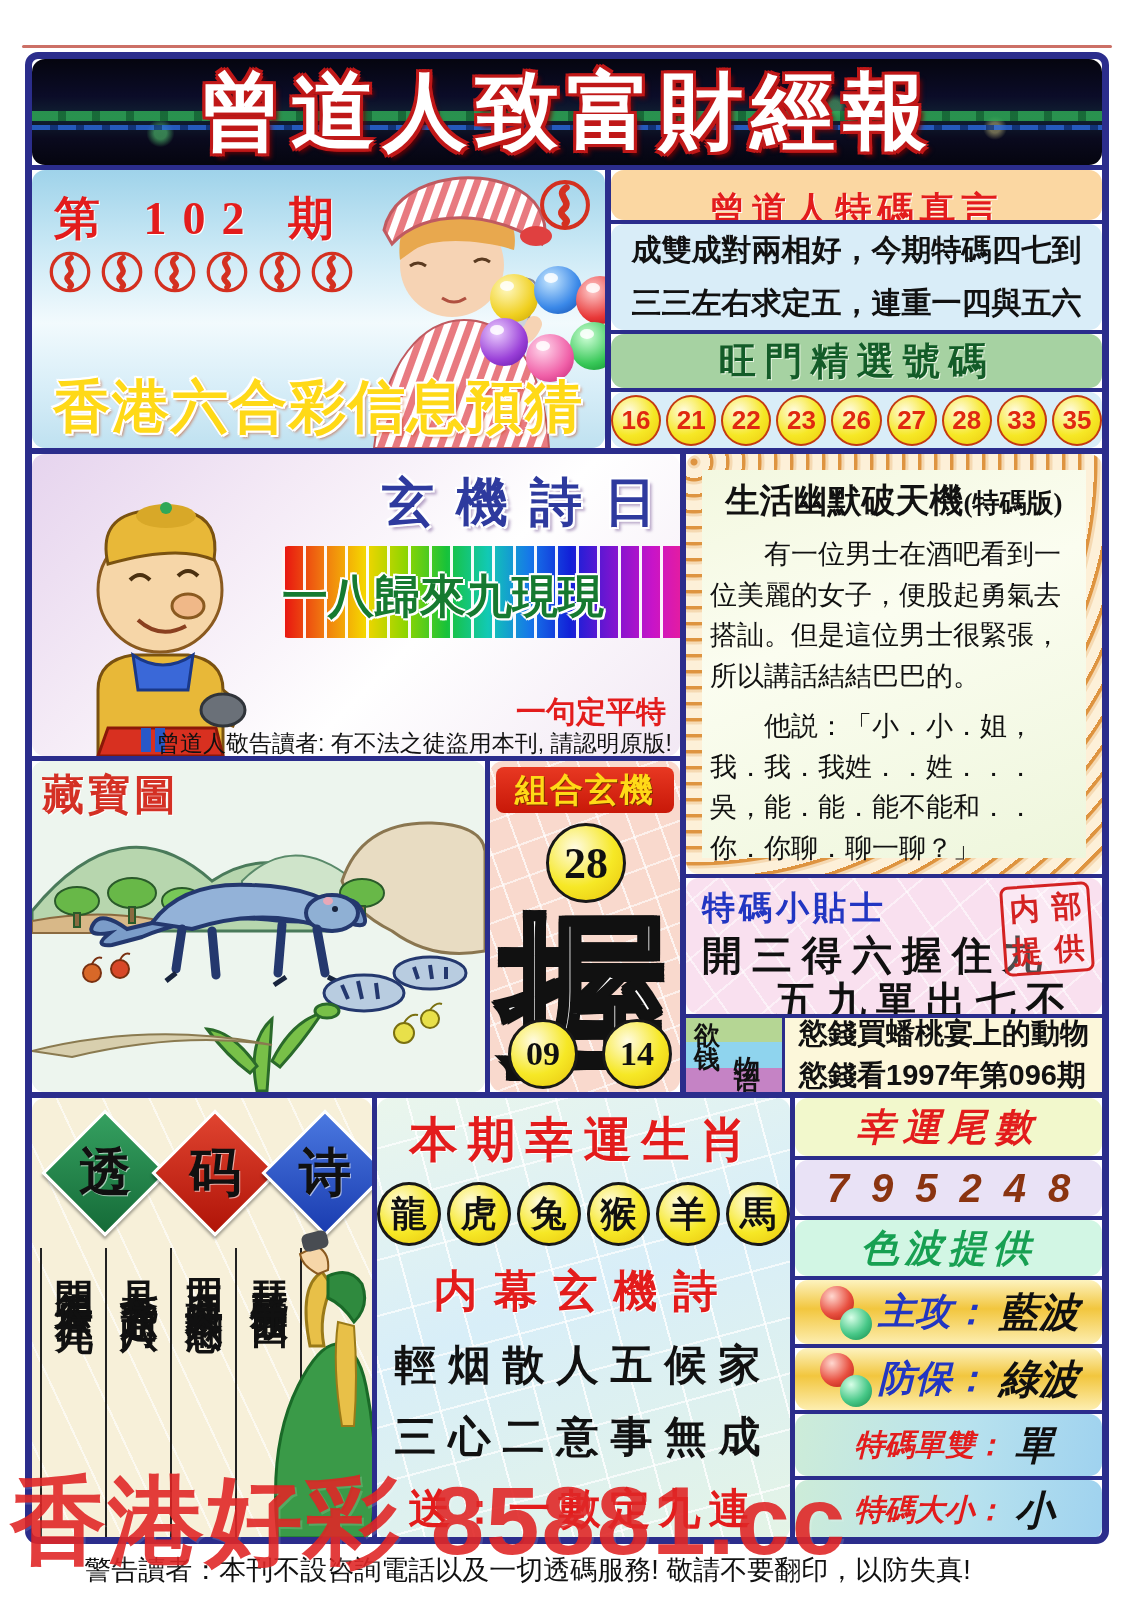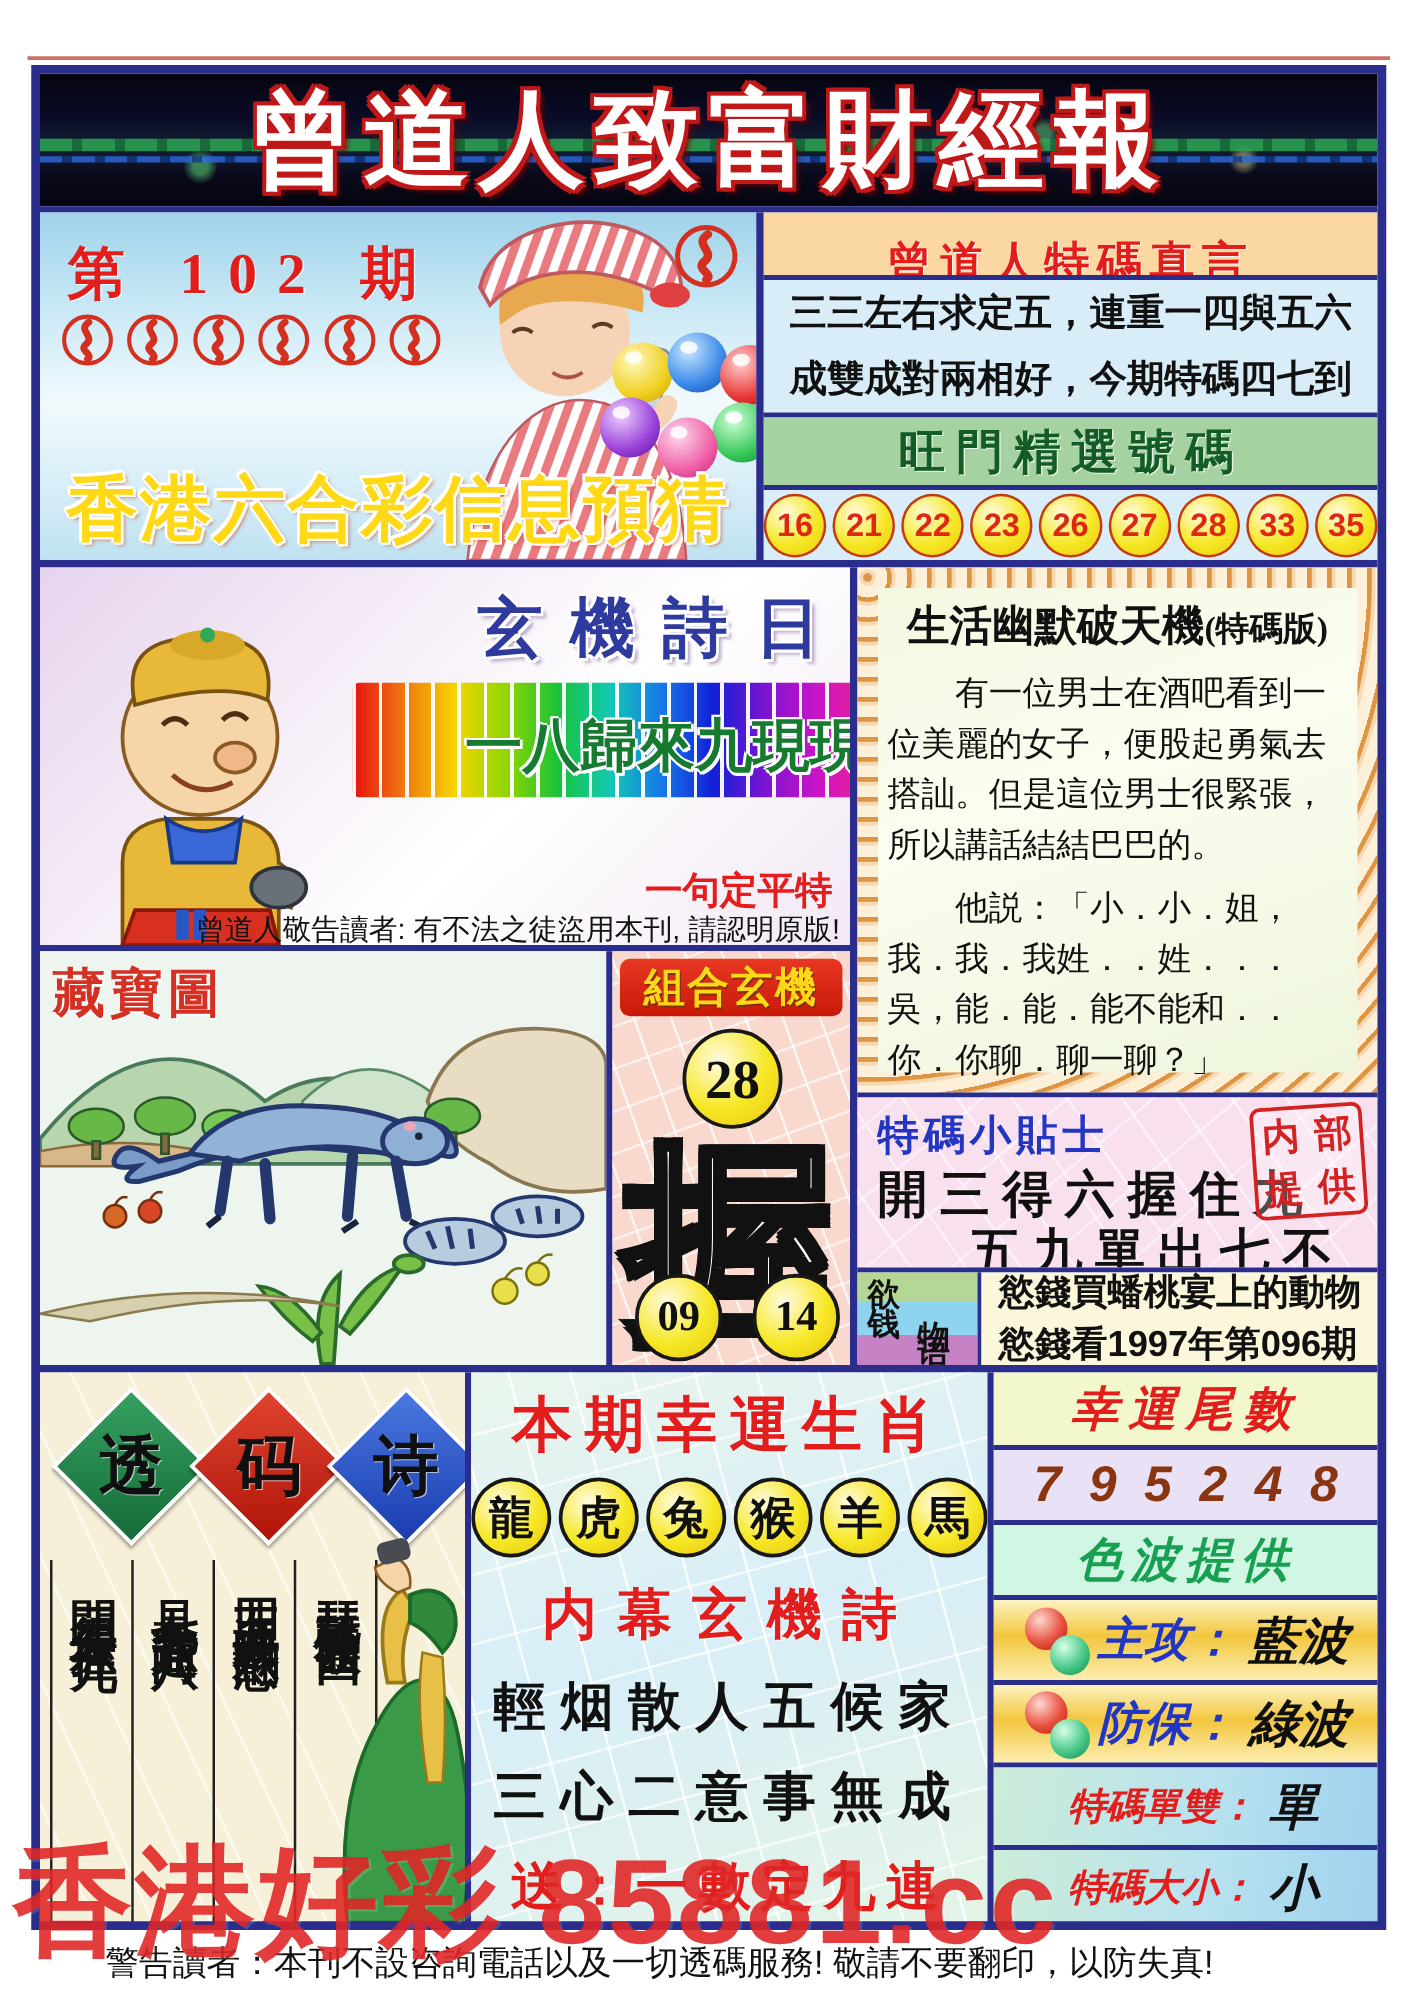--- a/index.html
+++ b/index.html
@@ -1,18 +1,18 @@
 <!DOCTYPE html>
 <html><head>
 <meta charset="utf-8">
 <style>
   html,body{margin:0;padding:0;background:#ffffff;}
   .page{position:relative;width:1134px;height:1600px;background:#ffffff;overflow:hidden;
         font-family:"Liberation Sans",sans-serif;}
-  .abs{position:absolute;}
+  .abs{position:absolute;border-radius:13px;}
   .line{position:absolute;background:#2b2d8c;}
   
   #topline{left:22px;top:45px;width:1090px;height:3px;background:#cc7066;}
   #frame{left:25px;top:52px;width:1070px;height:1478px;border:7px solid #2b2d8c;pointer-events:none;z-index:40;}
   
   #banner{left:32px;top:59px;width:1070px;height:106px;
     background:
       radial-gradient(circle at 12% 70%,rgba(90,220,120,.55) 0 6px,transparent 14px),
       radial-gradient(circle at 30% 40%,rgba(80,200,255,.4) 0 5px,transparent 12px),
       radial-gradient(circle at 55% 72%,rgba(120,240,140,.5) 0 6px,transparent 14px),
@@ -60,21 +60,21 @@
   
   #hdiv2{left:32px;top:448px;width:1070px;height:6px;}
   #mystic{left:32px;top:454px;width:648px;height:302px;overflow:hidden;
     background:linear-gradient(135deg,#e6d4ee 0%,#f4eaf6 30%,#ffffff 60%,#f2e8f4 100%);}
   #mystic-title{position:absolute;left:350px;top:14px;font-size:52px;font-weight:bold;color:#2e3a9e;letter-spacing:22px;white-space:nowrap;
     text-shadow:2px 2px 0 #fff,-2px -2px 0 #fff,2px -2px 0 #fff,-2px 2px 0 #fff,4px 4px 3px rgba(80,40,120,.4);}
   #rainbow{position:absolute;left:250px;top:92px;width:412px;height:92px;border-radius:6px;
     background:
       repeating-linear-gradient(90deg,rgba(255,255,255,.95) 0 3px,transparent 3px 21px),
       linear-gradient(90deg,#e81010,#f07810,#f5d500,#8fd500,#17c23a,#12c9b4,#1678e8,#1220d8,#7a14d0,#c814c8,#f02090);}
-  #mystic-verse{position:absolute;left:250px;top:112px;width:412px;text-align:right;font-size:46px;font-weight:bold;color:#167a30;white-space:nowrap;
+  #mystic-verse{position:absolute;left:250px;top:112px;width:412px;text-align:left;font-size:46px;font-weight:bold;color:#167a30;white-space:nowrap;
     text-shadow:2px 0 0 #fff,-2px 0 0 #fff,0 2px 0 #fff,0 -2px 0 #fff,2px 2px 0 #fff,-2px -2px 0 #fff;}
   #mystic-tag{position:absolute;right:14px;top:238px;font-size:30px;font-weight:bold;color:#e31c1c;}
   #mystic-notice{position:absolute;right:8px;top:274px;font-size:23px;color:#111;white-space:nowrap;}
   #caishen{position:absolute;left:6px;top:6px;}
   
   #vdiv2{left:680px;top:454px;width:6px;height:638px;}
   #story{left:686px;top:454px;width:416px;height:420px;box-sizing:border-box;
     border:16px solid transparent;
     background:
       linear-gradient(160deg,#f3f8e0 0%,#fbfdf0 40%,#eef6dc 100%) padding-box,
@@ -278,22 +278,22 @@
     </div>
     <div id="subtitle">香港六合彩信息預猜</div>
   </div>
   <div id="vdiv1" class="line"></div>
 
   <div id="maxim-head" class="abs">
     <span>曾道人特碼真言</span>
   </div>
   <div id="maxim-hd1" class="line"></div>
   <div id="maxim-body" class="abs">
+    <div>成雙成對兩相好，今期特碼四七到</div>
     <div>三三左右求定五，連重一四與五六</div>
-    <div>成雙成對兩相好，今期特碼四七到</div>
   </div>
   <div id="maxim-hd2" class="line"></div>
   <div id="hot-head" class="abs">
     <span>旺門精選號碼</span>
   </div>
   <div id="maxim-hd3" class="line"></div>
   <div id="hot-balls" class="abs">
     <span class="numball">16</span>
     <span class="numball">21</span>
     <span class="numball">22</span>

